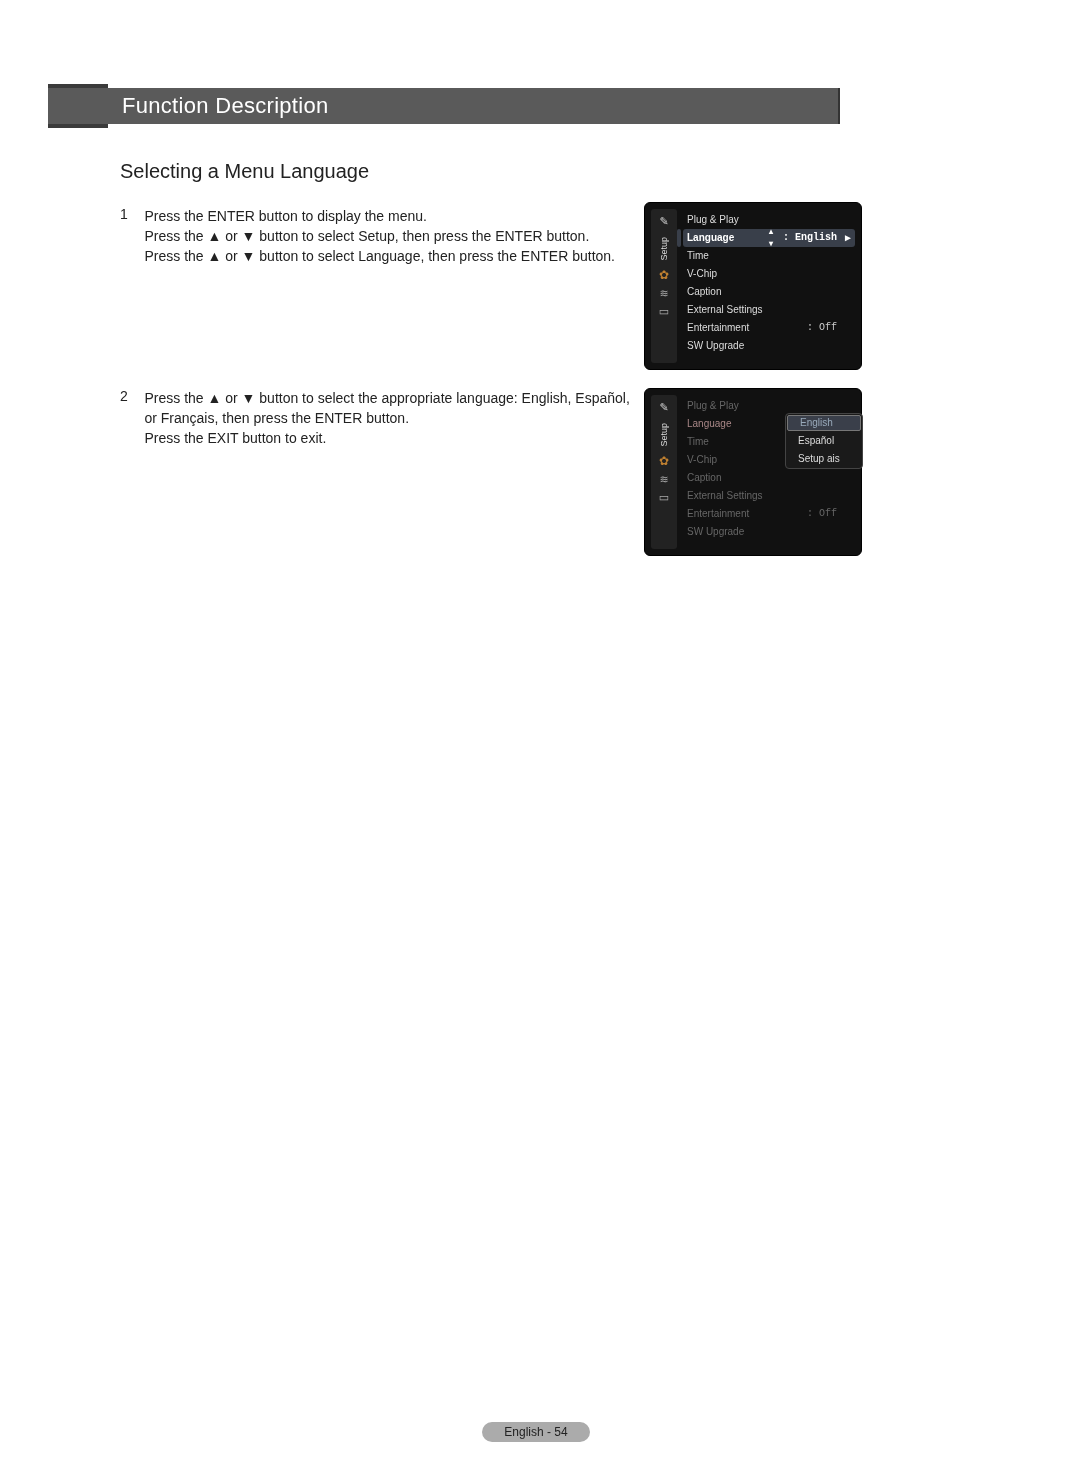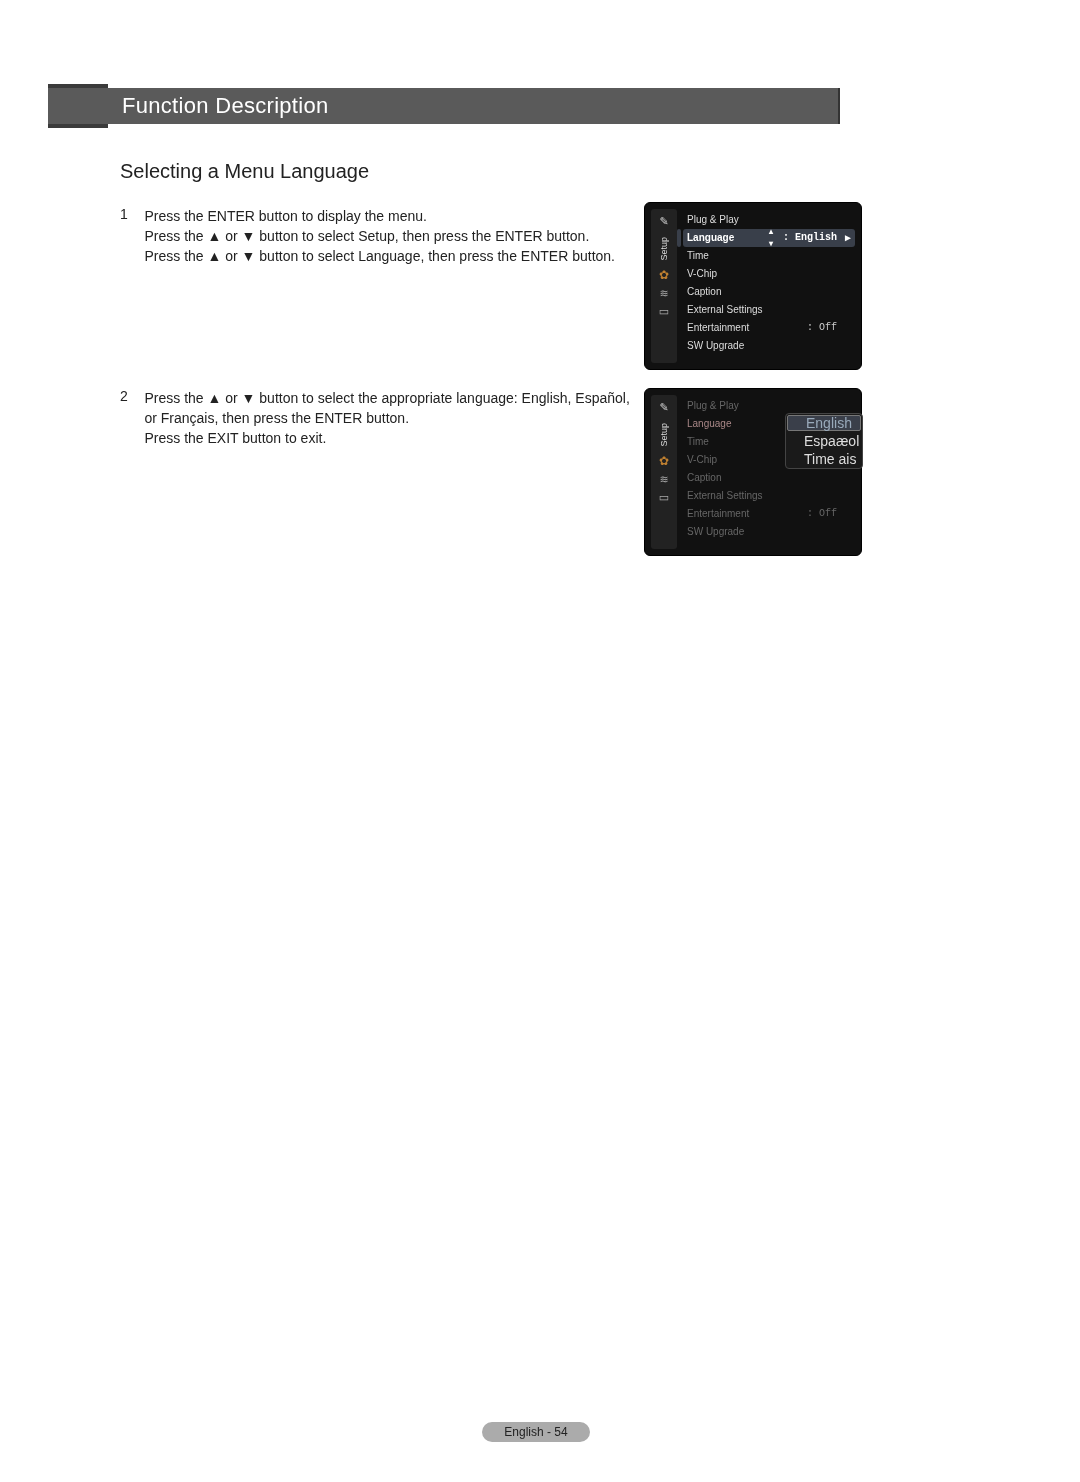--- a/index.html
+++ b/index.html
@@ -174,25 +174,25 @@
     position: absolute;
     left: 140px;
     top: 24px;
     width: 78px;
     background: #1a1a1a;
     border: 1px solid #444;
     border-radius: 4px;
     z-index: 2;
   }
   .dropdown .opt {
-    font-size: 14px;
+    font-size: 10px;
     color: #ddd;
     height: 18px;
     line-height: 18px;
-    padding-left: 18px;
+    padding-left: 12px;
   }
   .dropdown .opt.sel {
     background: #3a3f4a;
     color: #9ab;
     border: 1px solid #777;
     border-radius: 2px;
     margin: 1px;
     height: 16px;
     line-height: 14px;
   }
@@ -278,20 +278,20 @@
     <div class="menu-item sel2"><span>Language</span><span class="val">:</span></div>
     <div class="menu-item disabled"><span>Time</span></div>
     <div class="menu-item disabled"><span>V-Chip</span></div>
     <div class="menu-item disabled"><span>Caption</span></div>
     <div class="menu-item disabled"><span>External Settings</span></div>
     <div class="menu-item disabled"><span>Entertainment</span><span class="val">: Off</span></div>
     <div class="menu-item disabled"><span>SW Upgrade</span></div>
   </div>
   <div class="dropdown">
     <div class="opt sel">English</div>
-    <div class="opt">Espaæol</div>
-    <div class="opt">Time ais</div>
+    <div class="opt">Español</div>
+    <div class="opt">Setup ais</div>
   </div>
 </div>
 
 <div class="footer">
   <span class="footer-pill">English - 54</span>
 </div>
 
 </body></html>

